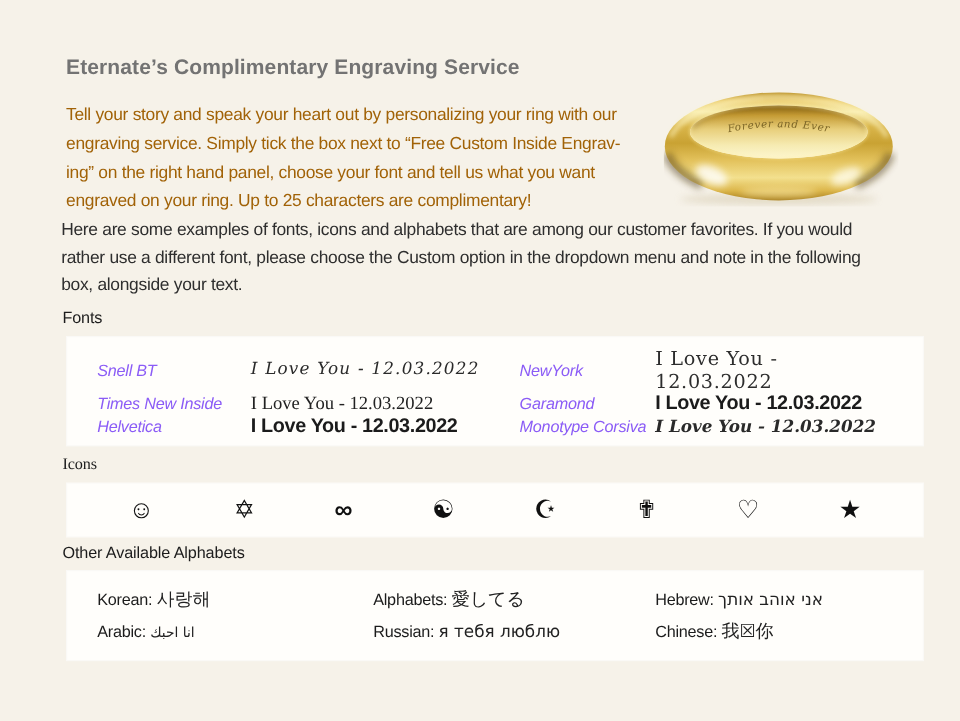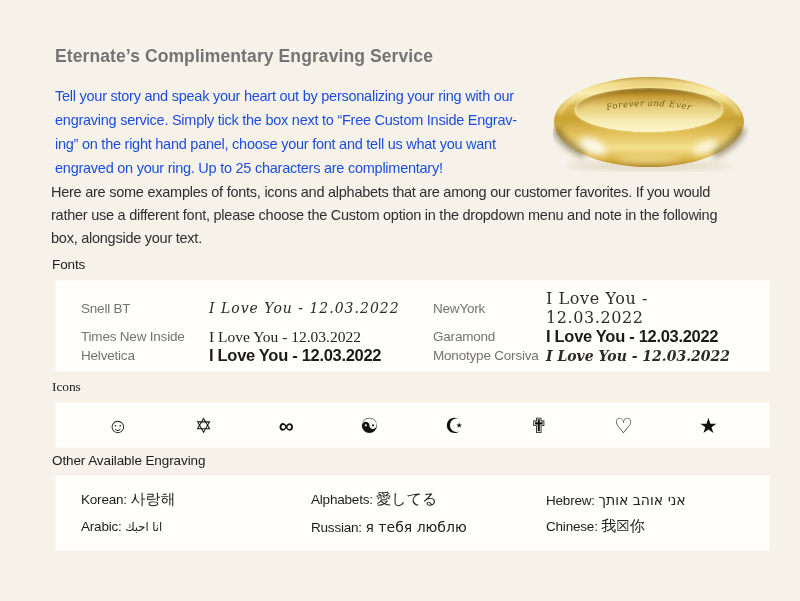--- a/index.html
+++ b/index.html
@@ -15,21 +15,21 @@
 
   .page-title {
     left:55px; top:46px;
     font-size:17.5px; font-weight:700; color:#737373;
     letter-spacing:0.1px;
   }
 
   .intro-text {
     left:55px; top:84px;
     font-size:14.5px; line-height:24px; letter-spacing:-0.25px;
-    color:#1d4ed8; white-space:pre-line; width:510px;
+    color:#a16207; white-space:pre-line; width:510px;
   }
 
   .desc-text {
     left:51px; top:181px;
     font-size:14.5px; line-height:23px; letter-spacing:-0.25px;
     color:#2e2e2e; white-space:pre-line; width:725px;
   }
 
   .ring-svg { left:553px; top:76px; width:196px; height:96px; }
 
@@ -49,21 +49,21 @@
   .alpha-box { left:55px; top:475px; width:715px; height:76px; }
 
   .fonts-grid {
     display:grid;
     grid-template-columns:128px 224px 113px 1fr;
     grid-template-rows:1fr 1fr 1fr;
     height:100%;
     padding:8px 25px;
     align-items:center;
   }
-  .font-name { font-size:13.5px; color:#737373; letter-spacing:-0.2px; }
+  .font-name { font-size:13.5px; color:#8b5cf6; letter-spacing:-0.2px;font-style:italic; }
 
   .f-snell    { font-family:"DejaVu Serif", serif; font-style:italic; font-size:14px; letter-spacing:1px; color:#2a2a2a; }
   .f-times    { font-family:"Liberation Serif", serif; font-size:15.5px; color:#222; }
   .f-helvetica{ font-family:"Liberation Sans", sans-serif; font-size:16.5px; font-weight:700; letter-spacing:-0.3px; color:#1b1b1b; }
   .f-newyork  { font-family:"DejaVu Serif", serif; font-size:16px; letter-spacing:0.6px; color:#2d2d2d; }
   .f-garamond { font-family:"Liberation Sans", sans-serif; font-size:16.5px; font-weight:700; letter-spacing:-0.3px; color:#1b1b1b; }
   .f-corsiva  { font-family:"DejaVu Serif", serif; font-style:italic; font-size:14px; font-weight:600; color:#2a2a2a; }
 
   .icons-row {
     display:flex; height:100%;
@@ -191,21 +191,21 @@
     <span class="icon-glyph">✡</span>
     <span class="icon-glyph icon-bold">∞</span>
     <span class="icon-glyph">☯</span>
     <span class="icon-glyph">☪</span>
     <span class="icon-glyph">✟</span>
     <span class="icon-glyph">♡</span>
     <span class="icon-glyph">★</span>
   </div>
 </div>
 
-<div class="abs section-label label-alpha">Other Available Engraving</div>
+<div class="abs section-label label-alpha">Other Available Alphabets</div>
 <div class="abs white-box alpha-box">
   <div class="alpha-grid">
     <div class="alpha-cell">
       <span class="alpha-label">Korean: </span><span class="alpha-value v-cjk">사랑해</span>
     </div>
     <div class="alpha-cell">
       <span class="alpha-label">Alphabets: </span><span class="alpha-value v-cjk">愛してる</span>
     </div>
     <div class="alpha-cell">
       <span class="alpha-label">Hebrew: </span><span class="alpha-value v-hebrew" dir="rtl">אני אוהב אותך</span>

